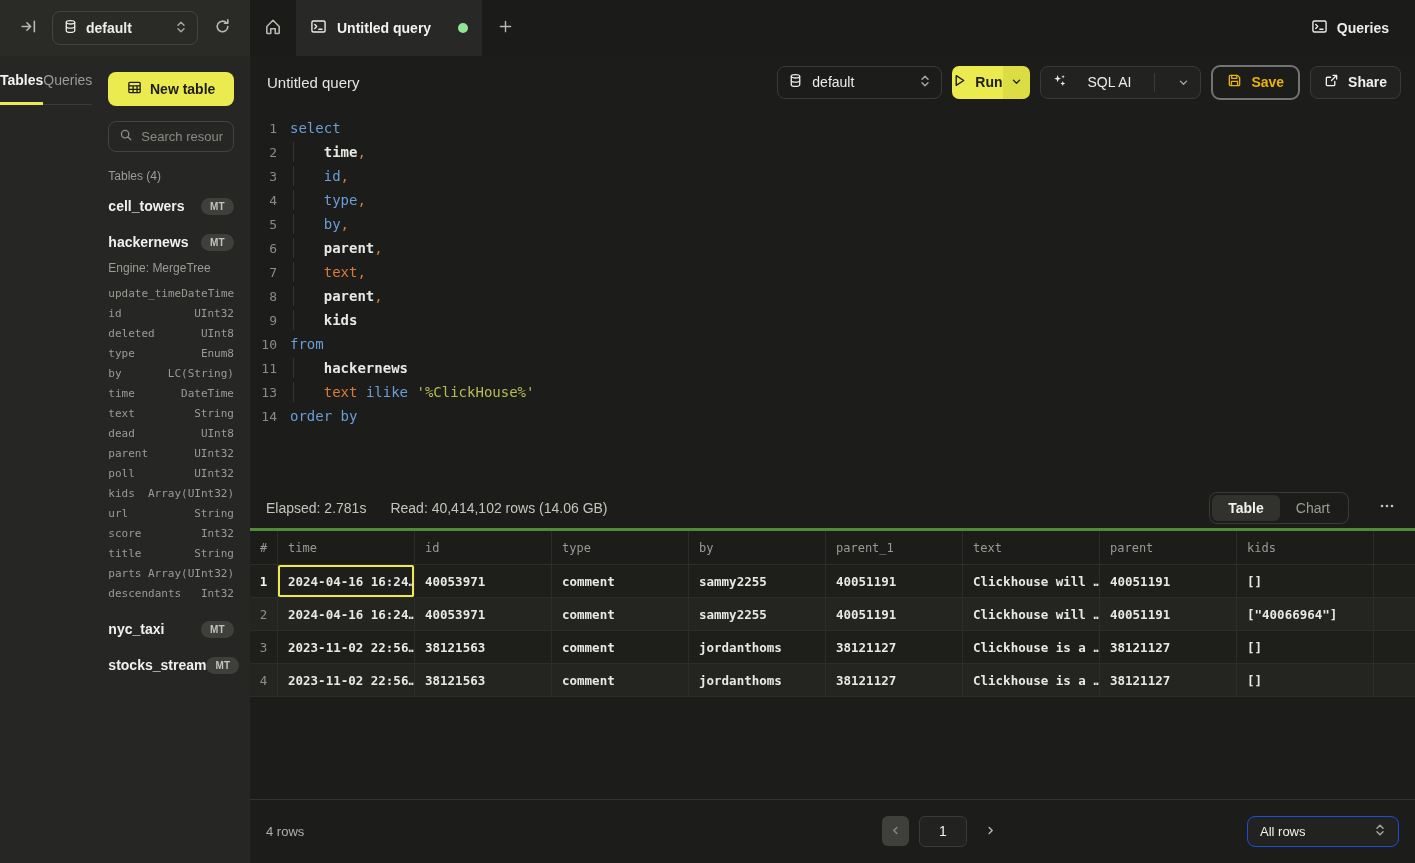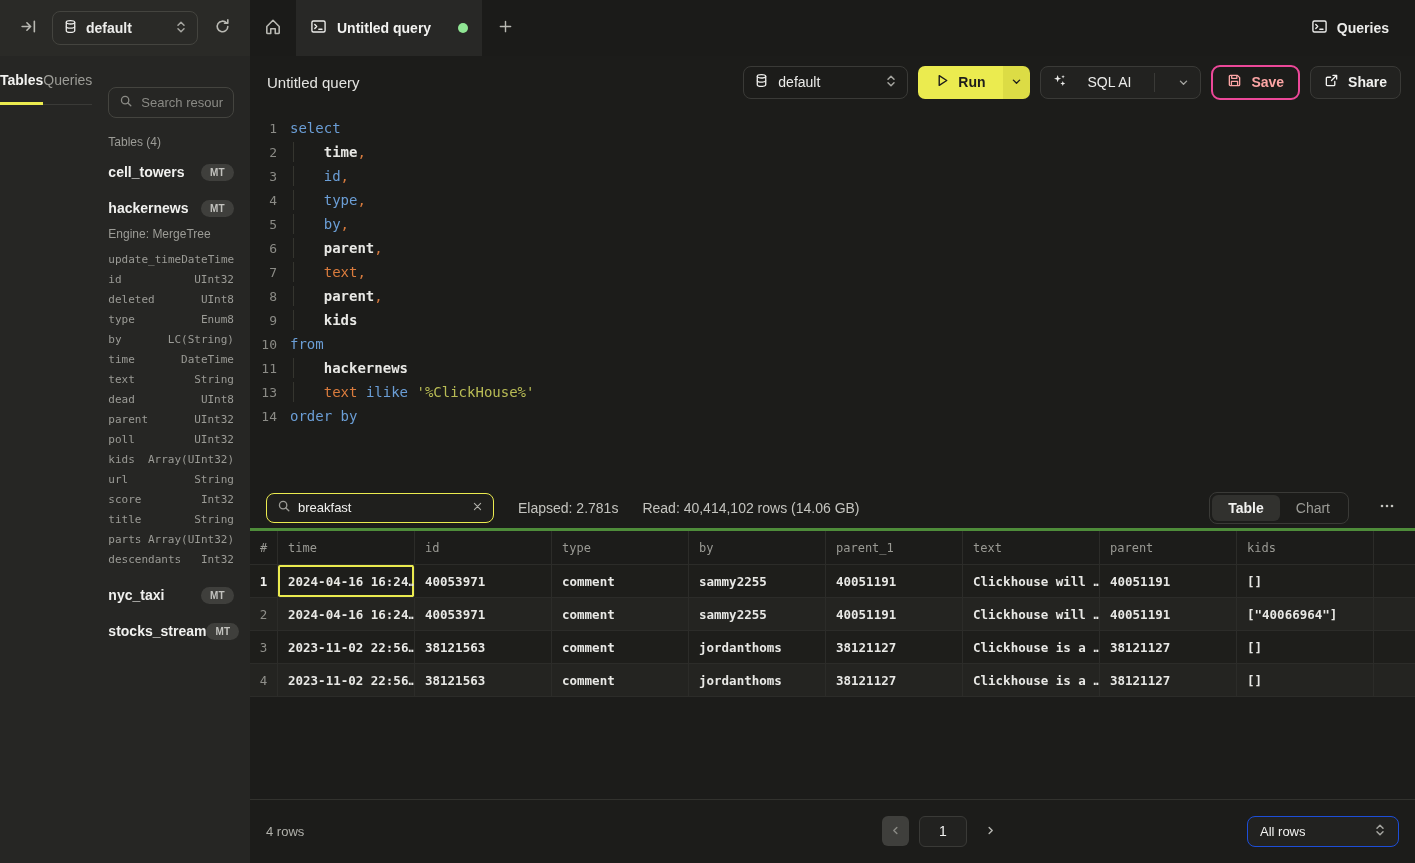--- a/index.html
+++ b/index.html
@@ -46,25 +46,25 @@
 
   
   .main { flex:1; display:flex; flex-direction:column; background:#1c1c1a; min-width:0; }
 
   .query-header { height:52px; flex:none; display:flex; align-items:center; padding:0 14px 0 17px; gap:10px; }
   .qh-title { font-size:15px; color:#e4e4e1; margin-right:auto; }
   .qh-db { width:165px; height:33px; background:#29292
 6; border:1px solid #3a3a37; border-radius:8px; display:flex; align-items:center; gap:9px; padding:0 10px; font-size:14px; color:#ececea; cursor:pointer; }
   .qh-db .updown { margin-left:auto; color:#a5a5a0; }
   .run-group { display:flex; height:33px; border-radius:7px; overflow:hidden; cursor:pointer; }
-  .run-main { background:#ebeb4f; color:#1d1d1b; border:none; display:flex; align-items:center; gap:8px; padding:0 17px; font-size:14px; font-weight:bold; cursor:pointer; }
+  .run-main { background:#ebeb4f; color:#1d1d1b; border:none; display:flex; align-items:center; gap:8px; padding:0 0; font-size:14px; font-weight:bold; cursor:pointer; }
   .run-caret { background:#dcdc45; border:none; color:#1d1d1b; width:27px; display:flex; align-items:center; justify-content:center; cursor:pointer; }
   .ai-btn { height:33px; background:#222220; border:1px solid #3a3a37; border-radius:8px; display:flex; align-items:center; gap:21px; padding:0 11px; font-size:14px; color:#ececea; cursor:pointer; }
   .ai-btn .sep { width:1px; height:19px; background:#3a3a37; margin:0 2px; }
-  .save-btn { height:35px; background:transparent; border:2px solid #ec4899; border-radius:9px; display:flex; align-items:center; gap:9px; padding:0 14px; font-size:14px; font-weight:bold; color:#fca5a5; cursor:pointer; }
+  .save-btn { height:35px; background:transparent; border:2px solid #737373; border-radius:9px; display:flex; align-items:center; gap:9px; padding:0 14px; font-size:14px; font-weight:bold; color:#eab308; cursor:pointer; }
   .share-btn { height:33px; background:#222220; border:1px solid #3a3a37; border-radius:8px; display:flex; align-items:center; gap:9px; padding:0 13px; font-size:14px; font-weight:bold; color:#f2f2f0; cursor:pointer; }
 
   
   .editor { height:379px; flex:none; padding-top:8px; font-family:"DejaVu Sans Mono", monospace; font-size:14px; overflow:hidden; cursor:text; }
   .line { display:flex; height:24px; align-items:center; }
   .lnum { width:27px; flex:none; text-align:right; color:#8b8b86; font-size:13px; }
   .code { white-space:pre; padding-left:13px; position:relative; }
   .line.ind .code::before { content:""; position:absolute; left:16px; top:-2px; bottom:-2px; border-left:1px solid #35352f; }
   .tk-k { color:#6b9ed6; }
   .tk-i { color:#e8e8e5; font-weight:bold; }
@@ -185,20 +185,29 @@
   </div>
 
   <div class="body">
 
     <div class="sidebar">
       <div class="sidebar-tabs">
         <button class="side-tab active">Tables</button>
         <button class="side-tab">Queries</button>
       </div>
       <div class="sidebar-scroll">
+        <button class="new-table-btn">
+          <span>
+            <svg width="15" height="15" viewBox="0 0 16 16" fill="none" stroke="currentColor" stroke-width="1.4">
+                <rect x="2" y="2.5" width="12" height="11" rx="1"></rect>
+                <path d="M2 6.2h12M2 9.9h12M6.5 6.2v7.3M10.7 6.2v7.3"></path>
+              </svg>
+          </span>
+          <span>New table</span>
+        </button>
         <div class="search-box">
           <span>
             <svg width="14" height="14" viewBox="0 0 16 16" fill="none" stroke="currentColor" stroke-width="1.5" stroke-linecap="round">
                 <circle cx="7" cy="7" r="4.2"></circle>
                 <path d="m10.2 10.2 3.3 3.3"></path>
               </svg>
           </span>
           <input placeholder="Search resources" style="">
         </div>
         <div class="section-label">Tables (4)</div>
@@ -410,36 +419,20 @@
             <span class="lnum">13</span>
             <span class="code"><span class="tk-p">    </span><span class="tk-o">text</span><span class="tk-p"> </span><span class="tk-k">ilike</span><span class="tk-p"> </span><span class="tk-s">'%ClickHouse%'</span></span>
           </div>
           <div class="line">
             <span class="lnum">14</span>
             <span class="code"><span class="tk-k">order by</span></span>
           </div>
         </div>
 
       <div class="results-toolbar">
-        <div class="rt-search">
-          <span>
-            <svg width="14" height="14" viewBox="0 0 16 16" fill="none" stroke="currentColor" stroke-width="1.5" stroke-linecap="round">
-                <circle cx="7" cy="7" r="4.2"></circle>
-                <path d="m10.2 10.2 3.3 3.3"></path>
-              </svg>
-          </span>
-          <input value="breakfast" style="">
-          <button class="clear">
-            <span>
-              <svg width="11" height="11" viewBox="0 0 16 16" fill="none" stroke="currentColor" stroke-width="1.6" stroke-linecap="round">
-                  <path d="M3.5 3.5l9 9M12.5 3.5l-9 9"></path>
-                </svg>
-            </span>
-          </button>
-        </div>
         <span class="stat">Elapsed: 2.781s</span>
         <span class="stat">Read: 40,414,102 rows (14.06 GB)</span>
         <div class="view-toggle">
           <button class="vt-seg active">Table</button>
           <button class="vt-seg">Chart</button>
         </div>
         <button class="dots-btn">
           <span>
             <svg width="16" height="16" viewBox="0 0 16 16" fill="currentColor">
                 <circle cx="3" cy="8" r="1.3"></circle>

